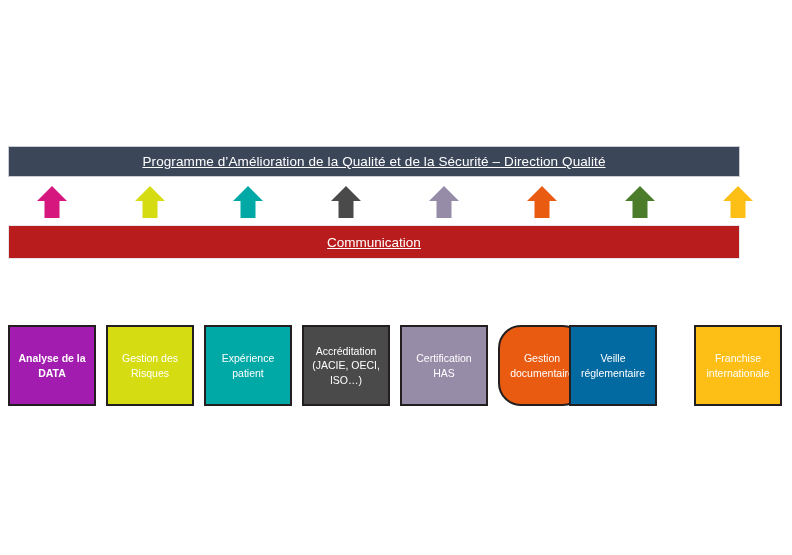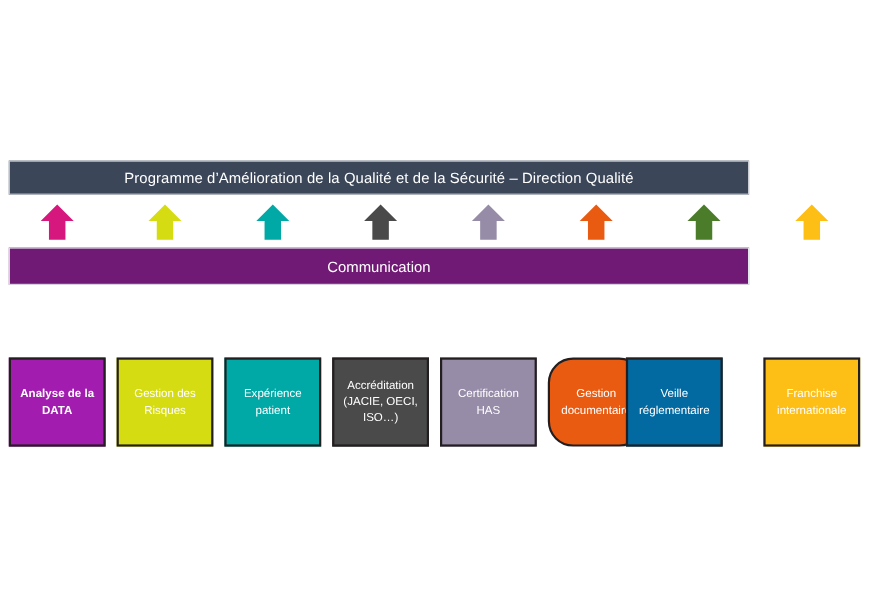--- a/index.html
+++ b/index.html
@@ -21,42 +21,43 @@
     left: 0;
     top: 0;
     width: 792px;
     height: 555px;
   }
 
   
   .bar {
     position: absolute;
     left: 8px;
-    width: 673px;
+    width: 732px;
     box-sizing: border-box;
     display: flex;
     align-items: center;
     justify-content: center;
     text-align: left;
     color: #ffffff;
+    text-decoration: underline;
   }
 
   .bar-title {
     top: 146px;
     height: 31px;
     background: #3B4659;
     border: 1px solid #c9ccd3;
     font-size: 13.5px;
     letter-spacing: .1px;
   }
 
   .bar-communication {
     top: 225px;
     height: 34px;
-    background: #701a75;
+    background: #b91c1c;
     border: 1px solid #e2e5ea;
     font-size: 13.5px;
   }
 
   .bar-solution {
     top: 270px;
     height: 34px;
     background: #BFBFBF;
     border: 1px solid #e6e6e6;
     font-size: 13px;

